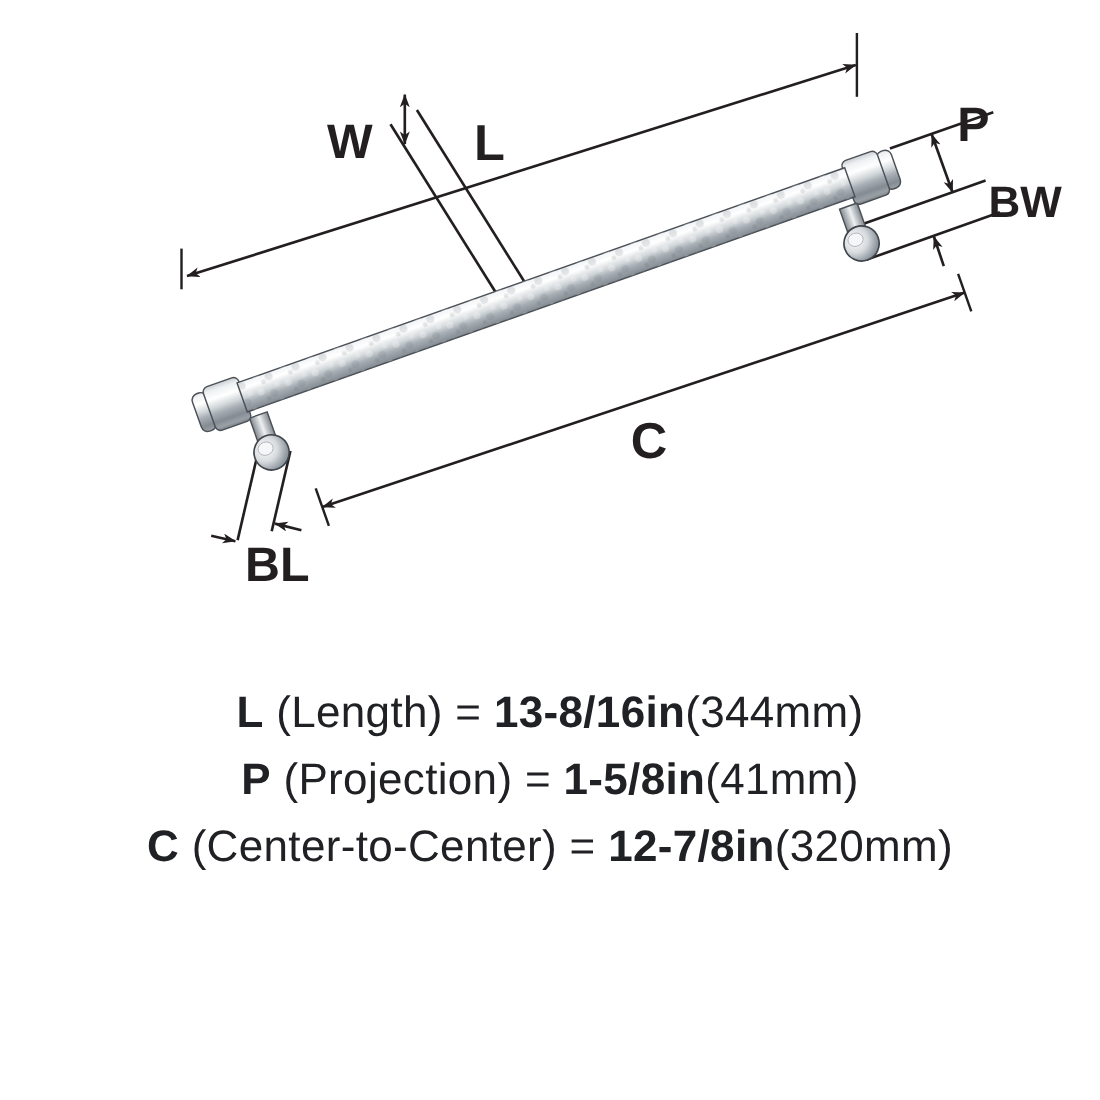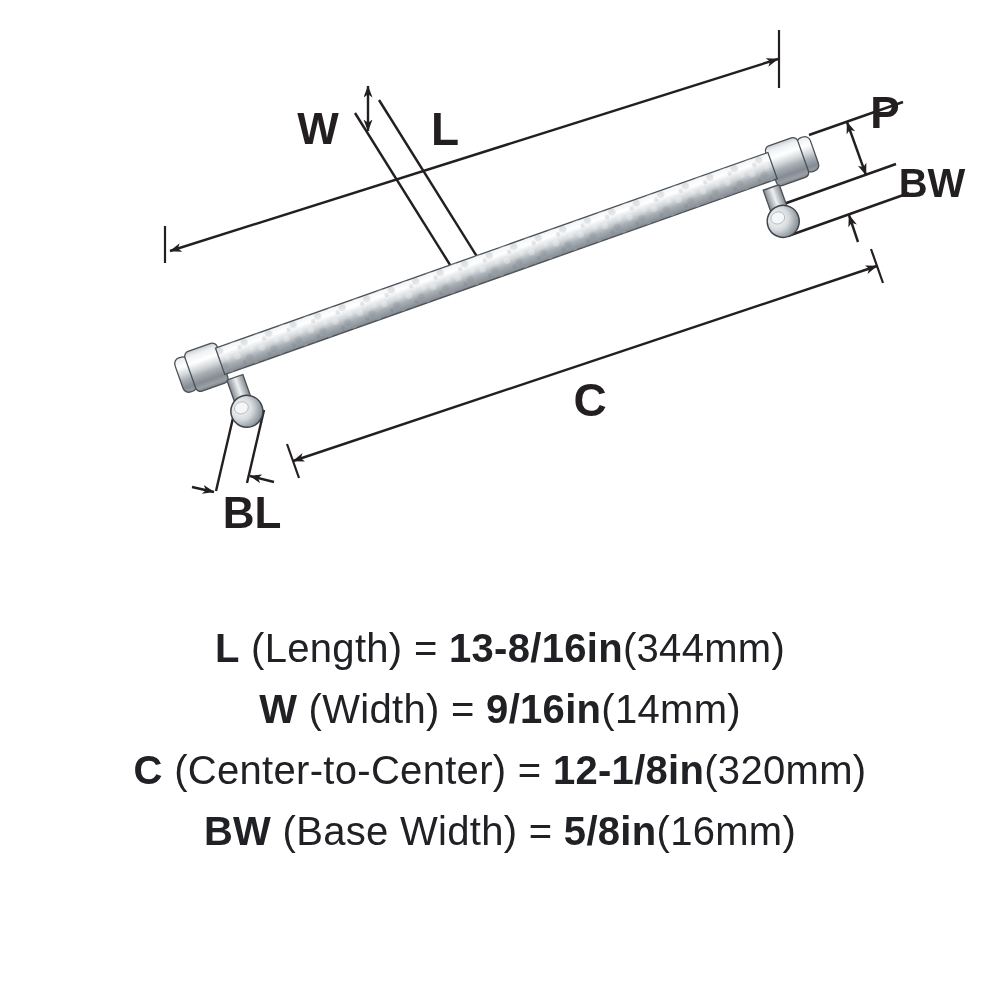--- a/index.html
+++ b/index.html
@@ -126,29 +126,24 @@
     </svg>
   </div>
 
   <div class="specs">
     <div class="spec-row">
       <span class="b">L</span>
       <span class="r">(Length) =</span>
       <span class="b">13-8/16in</span><span class="r">(344mm)</span>
     </div>
     <div class="spec-row">
-      <span class="b">W</span>
-      <span class="r">(Width) =</span>
-      <span class="b">9/16in</span><span class="r">(14mm)</span>
+      <span class="b">P</span>
+      <span class="r">(Projection) =</span>
+      <span class="b">1-5/8in</span><span class="r">(41mm)</span>
     </div>
     <div class="spec-row">
       <span class="b">C</span>
       <span class="r">(Center-to-Center) =</span>
-      <span class="b">12-1/8in</span><span class="r">(320mm)</span>
-    </div>
-    <div class="spec-row">
-      <span class="b">BW</span>
-      <span class="r">(Base Width) =</span>
-      <span class="b">5/8in</span><span class="r">(16mm)</span>
+      <span class="b">12-7/8in</span><span class="r">(320mm)</span>
     </div>
   </div>
 
 </div>
 
 </body></html>

